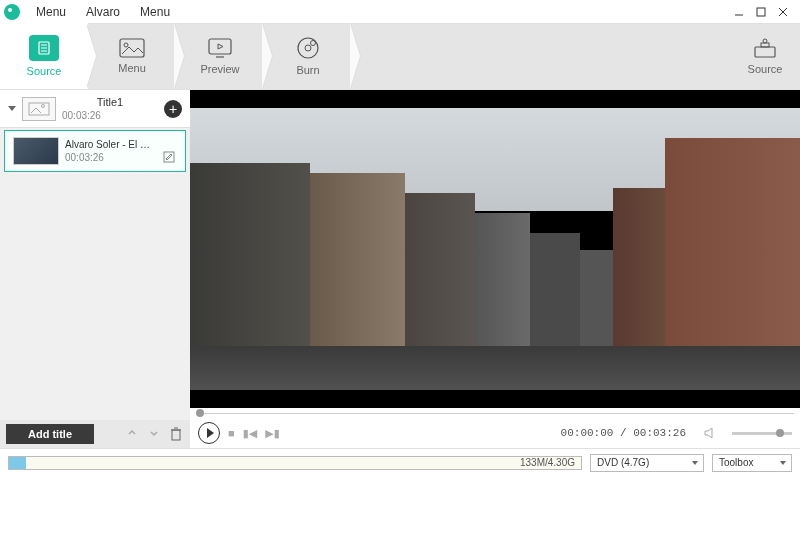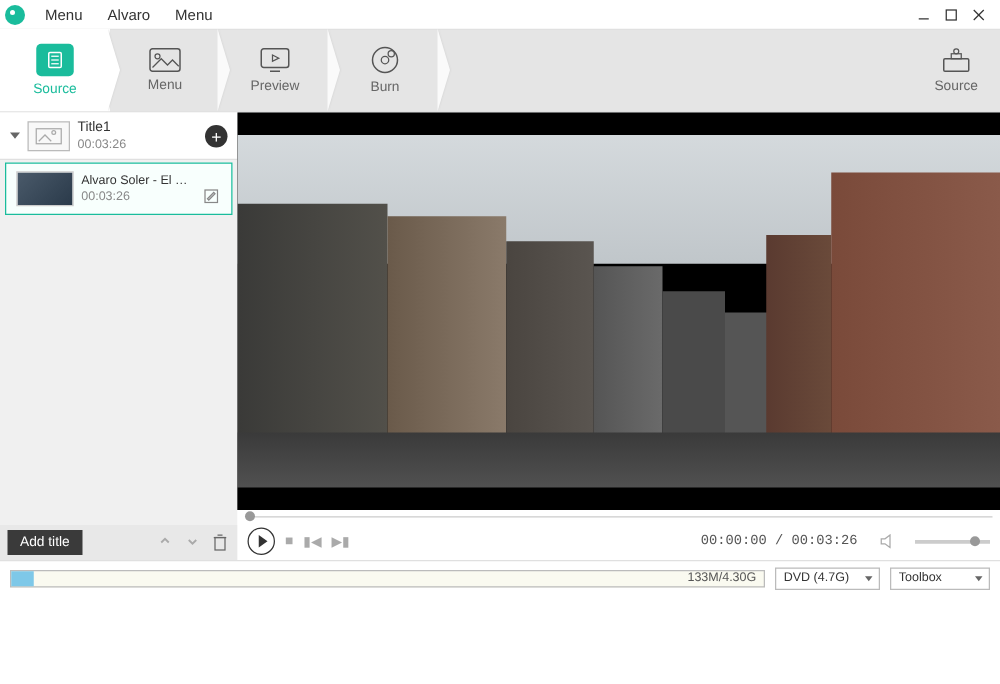--- a/index.html
+++ b/index.html
@@ -23,31 +23,31 @@
 .chevron-white { border-left-color: #fff; }
 .toolbox { margin-left: auto; width: 70px; height: 66px; display: flex; flex-direction: column; align-items: center; justify-content: center; gap: 4px; cursor: pointer; }
 .toolbox-label { font-size: 11px; color: #666; }
 
 .main { display: flex; height: 358px; }
 .sidebar { width: 190px; background: #f0f0f0; display: flex; flex-direction: column; }
 .title-row { display: flex; align-items: center; padding: 6px 8px; background: #fff; border-bottom: 1px solid #e0e0e0; gap: 6px; }
 .arrow-down { width: 0; height: 0; border-left: 4px solid transparent; border-right: 4px solid transparent; border-top: 5px solid #666; }
 .title-thumb { width: 34px; height: 24px; border: 1px solid #bbb; background: #f8f8f8; display: flex; align-items: center; justify-content: center; }
 .title-info { flex: 1; display: flex; flex-direction: column; gap: 2px; }
-.title-name { font-size: 11px; color: #333; }
+.title-name { font-size: 11px; color: #333; text-align: center; }
 .title-dur { font-size: 10px; color: #888; }
 .plus-btn { width: 18px; height: 18px; border-radius: 50%; background: #333; color: #fff; display: flex; align-items: center; justify-content: center; font-size: 14px; cursor: pointer; }
 .clip-row { display: flex; align-items: center; padding: 6px 8px; background: #f8fffd; border: 1px solid #1abc9c; margin: 2px 4px; gap: 6px; }
 .clip-thumb { width: 46px; height: 28px; background: linear-gradient(135deg,#4a5a6a,#2a3a4a); border: 1px solid #ccc; }
 .clip-info { flex: 1; display: flex; flex-direction: column; gap: 2px; overflow: hidden; }
 .clip-name { font-size: 10px; color: #333; white-space: nowrap; overflow: hidden; text-overflow: ellipsis; }
 .clip-dur { font-size: 10px; color: #888; }
 .edit-icon { width: 14px; height: 14px; color: #888; cursor: pointer; align-self: flex-end; }
 .sidebar-footer { margin-top: auto; display: flex; align-items: center; padding: 4px 6px; gap: 8px; background: #e8e8e8; height: 28px; }
-.add-title-btn { background: #3a3a3a; color: #fff; font-size: 11px; padding: 4px 10px; cursor: pointer; }
+.add-title-btn { background: #3a3a3a; color: #fff; font-size: 11px; padding: 4px 22px; cursor: pointer; font-weight: bold; }
 .footer-icon { width: 14px; height: 14px; color: #aaa; cursor: pointer; }
 
 .preview { flex: 1; display: flex; flex-direction: column; background: #fff; }
 .video-area { flex: 1; background: #000; position: relative; overflow: hidden; }
 .city-scene { position: absolute; inset: 0; }
 .sky { position: absolute; top: 0; left: 0; right: 0; height: 38%; background: linear-gradient(#d8dde0,#c0c6ca); }
 .building { position: absolute; bottom: 0; }
 .b1 { left: 0; width: 120px; height: 245px; background: linear-gradient(90deg,#3a3a38,#52504a); }
 .b2 { left: 120px; width: 95px; height: 235px; background: linear-gradient(90deg,#6a5a4a,#8a7a6a); }
 .b3 { left: 215px; width: 70px; height: 215px; background: linear-gradient(90deg,#4a4540,#5a5550); }
@@ -70,21 +70,21 @@
 .vol-icon { color: #aaa; margin-left: 10px; }
 .vol-slider { width: 60px; height: 3px; background: #ccc; position: relative; margin-left: 6px; }
 .vol-slider::after { content: ''; position: absolute; right: 8px; top: -3px; width: 8px; height: 8px; border-radius: 50%; background: #999; }
 
 .bottom-bar { height: 28px; display: flex; align-items: center; padding: 12px 8px; gap: 8px; border-top: 1px solid #e0e0e0; }
 .capacity-bar { flex: 1; height: 14px; border: 1px solid #bbb; position: relative; background: #fafaf0; }
 .capacity-fill { position: absolute; left: 0; top: 0; bottom: 0; width: 3%; background: #7ec8e8; }
 .capacity-text { position: absolute; right: 6px; top: 0; bottom: 0; display: flex; align-items: center; font-size: 10px; color: #555; }
 .dropdown { height: 18px; border: 1px solid #bbb; padding: 0 18px 0 6px; font-size: 10px; color: #333; position: relative; display: flex; align-items: center; cursor: pointer; background: #fff; }
 .dropdown::after { content: ''; position: absolute; right: 5px; top: 6px; width: 0; height: 0; border-left: 3px solid transparent; border-right: 3px solid transparent; border-top: 4px solid #666; }
-.dd1 { width: 84px; }
+.dd1 { width: 114px; }
 .dd2 { width: 80px; }
 
 svg { display: block; }
 </style>
 </head>
 <body>
 
 <div class="menubar">
   <div class="logo"></div>
   <div class="menu-item">Menu</div>

